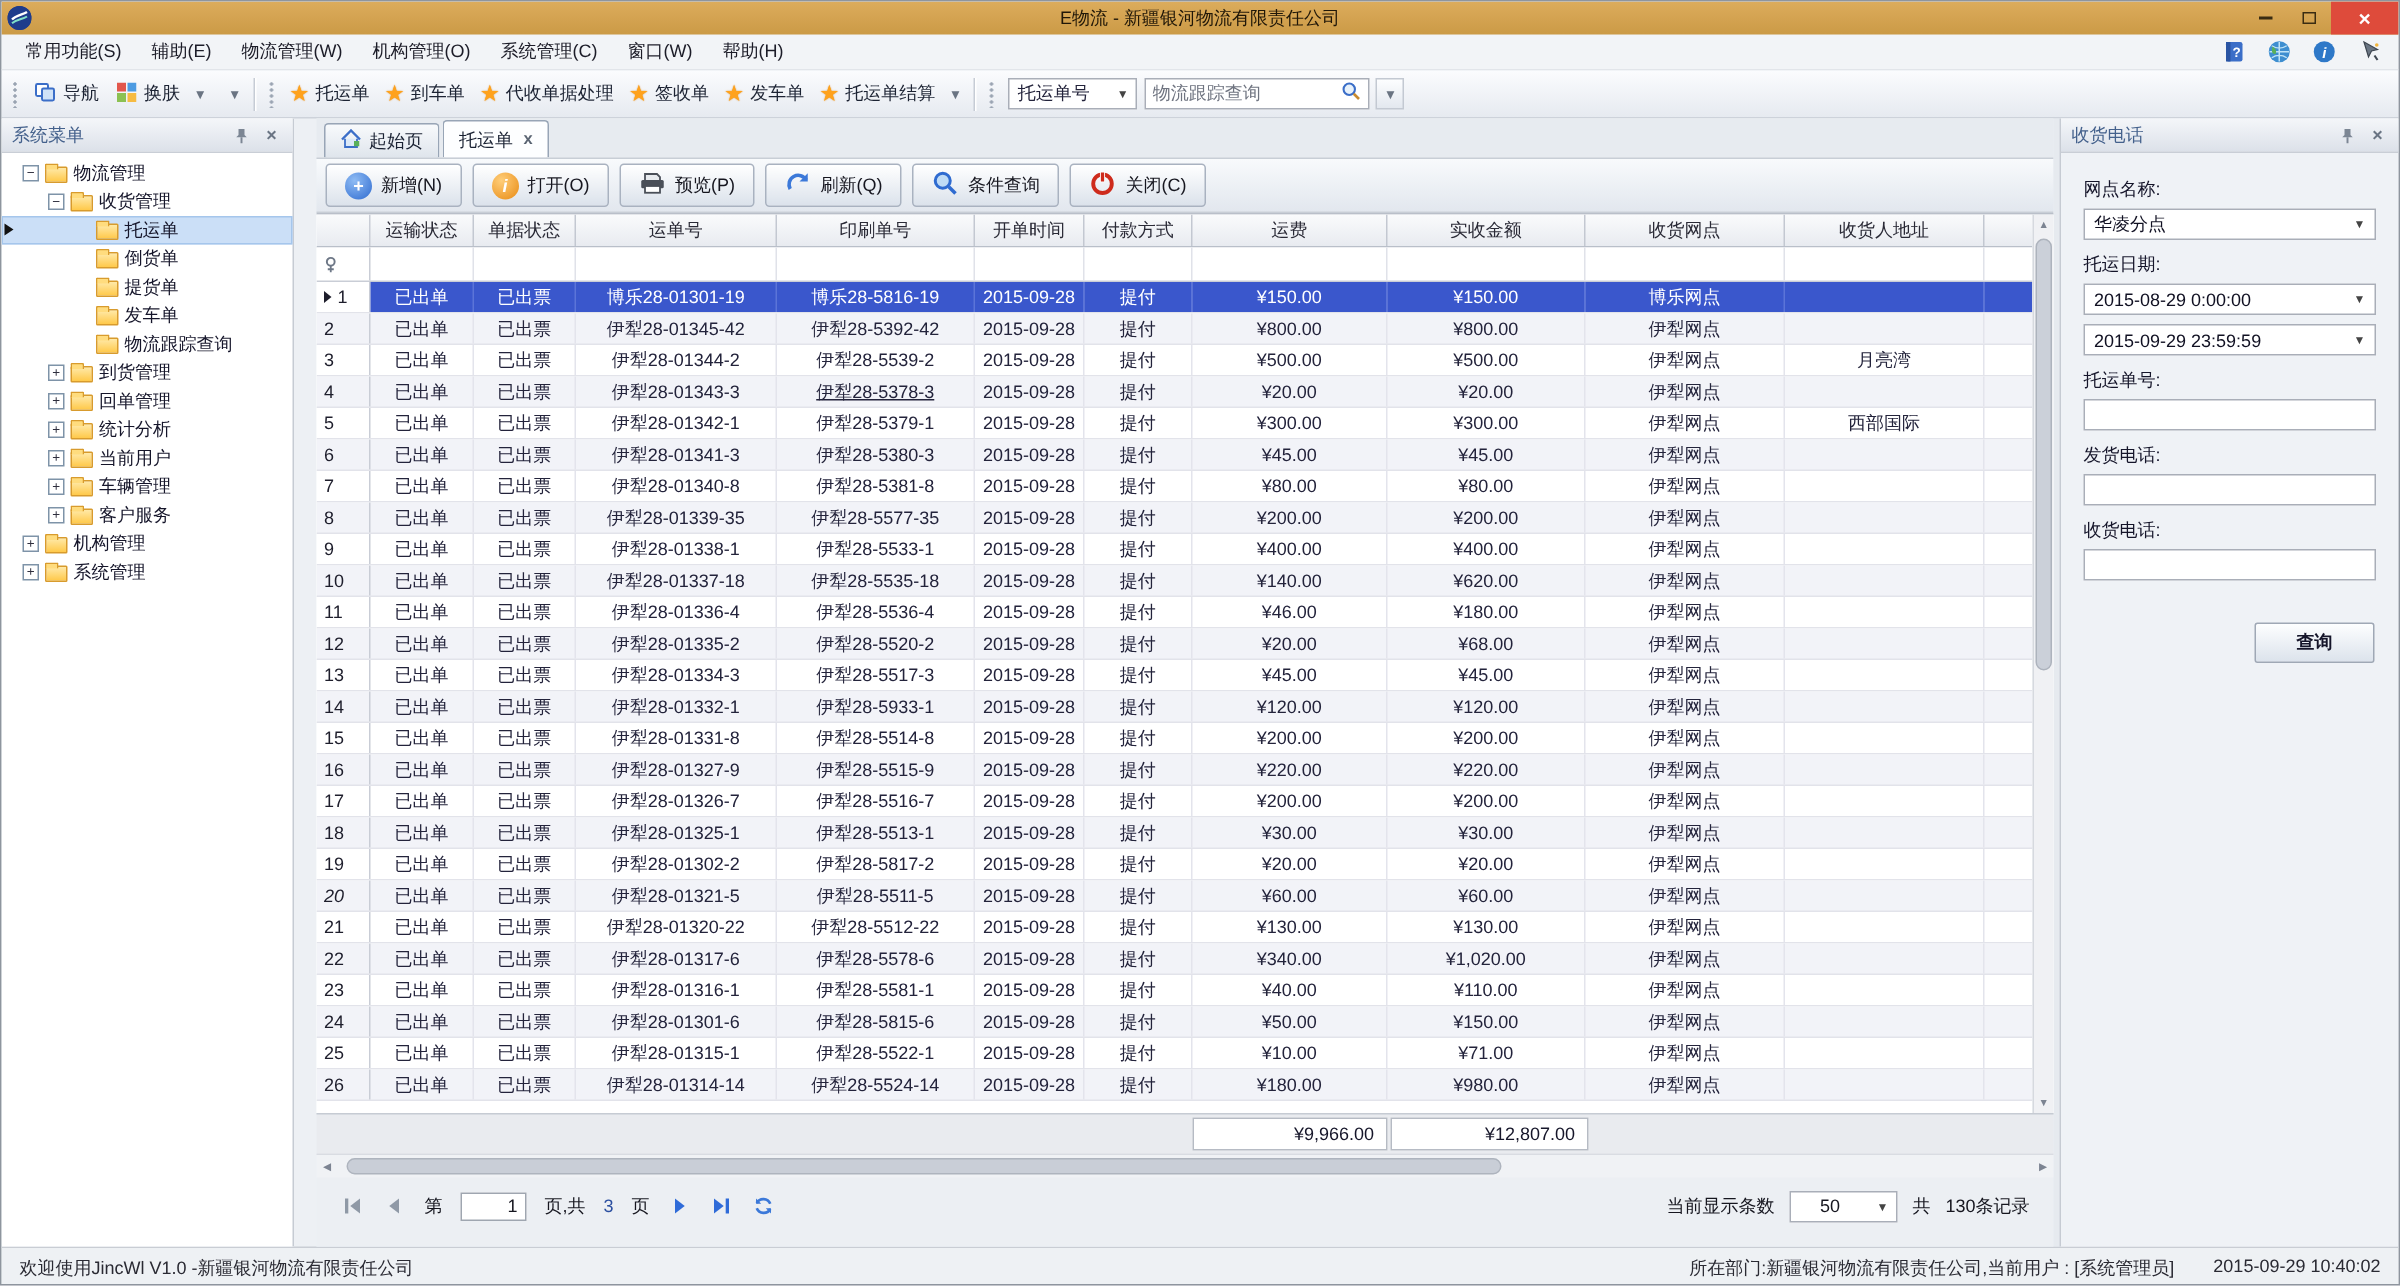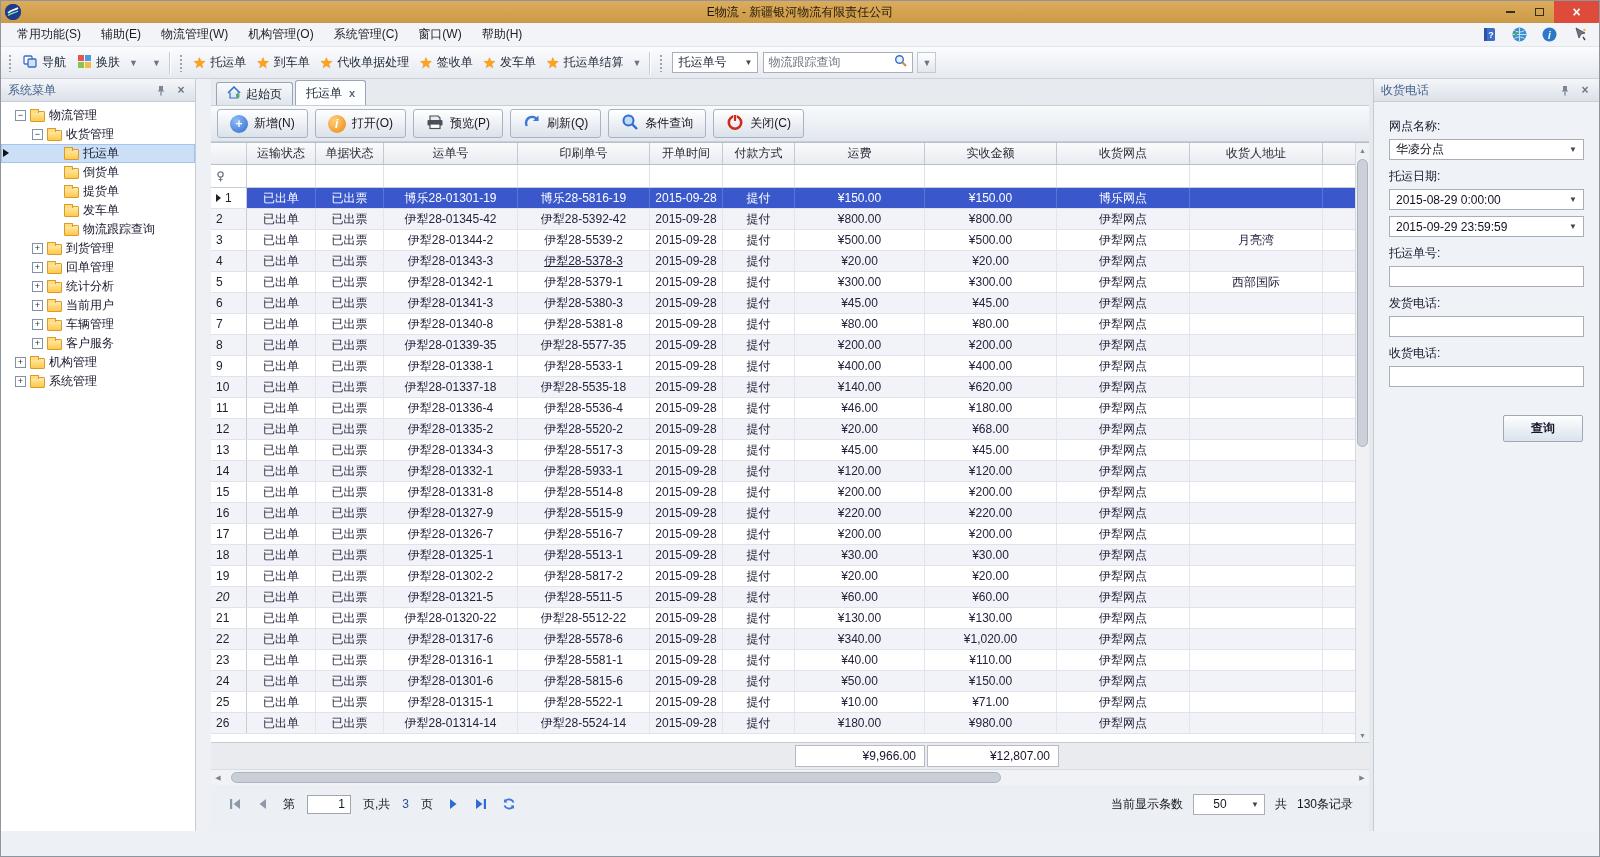--- a/index.html
+++ b/index.html
@@ -964,13 +964,20 @@
           <div class="qp-input"></div>
           <div class="qp-label">发货电话:</div>
           <div class="qp-input"></div>
           <div class="qp-label">收货电话:</div>
           <div class="qp-input"></div>
         </div>
       <div class="qp-btn">查询</div>
     </div>
   </div>
 
+  <div class="statusbar">
+    <span>欢迎使用JincWl V1.0 -新疆银河物流有限责任公司</span>
+    <div class="sb-right">
+      <span>所在部门:新疆银河物流有限责任公司,当前用户 : [系统管理员]</span>
+      <span>2015-09-29 10:40:02</span>
+    </div>
+  </div>
 </div>
 
 </body></html>

